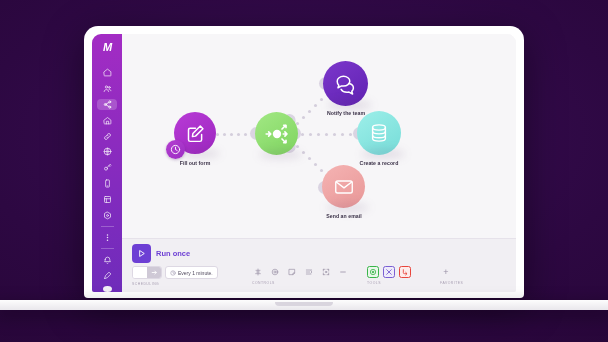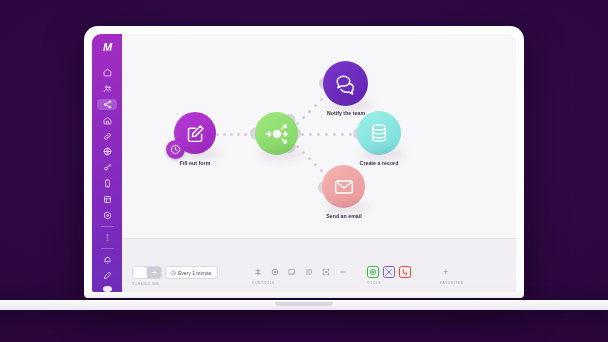--- a/index.html
+++ b/index.html
@@ -417,20 +417,28 @@
         <div class="node node-shadow" style="left:200px; top:131px; width:43px; height:43px; background:linear-gradient(145deg,#f5b3b3,#e89797);">
           <svg viewBox="0 0 24 24" fill="none" stroke="#fff" stroke-width="1.5" stroke-linecap="round" stroke-linejoin="round" style="width:22px;height:22px;">
             <rect x="3" y="5.5" width="18" height="13" rx="2"></rect>
             <path d="M3.6 6.6L12 13l8.4-6.4"></path>
           </svg>
         </div>
         <div class="node-label" style="left:189px; top:179px; width:66px;">Send an email</div>
 
         <div id="bottombar">
 
+          <div id="runonce">
+            <div id="runonce-btn">
+              <svg viewBox="0 0 24 24" fill="none" stroke="#fff" stroke-width="2" stroke-linejoin="round" style="width:11px;height:11px;">
+                <path d="M8 5.5l10 6.5-10 6.5z"></path>
+              </svg>
+            </div>
+            <div id="runonce-label">Run once</div>
+          </div>
 
           <div class="bar-group" style="left:10px;">
             <div class="bar-row">
               <div id="sched-toggle">
                 <div class="off"></div>
                 <div class="on">
                   <svg viewBox="0 0 24 24" fill="none" stroke="#fff" stroke-width="3" stroke-linecap="round" stroke-linejoin="round" style="width:7px;height:7px;">
                       <path d="M4 12h14M13 7l5 5-5 5"></path>
                     </svg>
                 </div>

